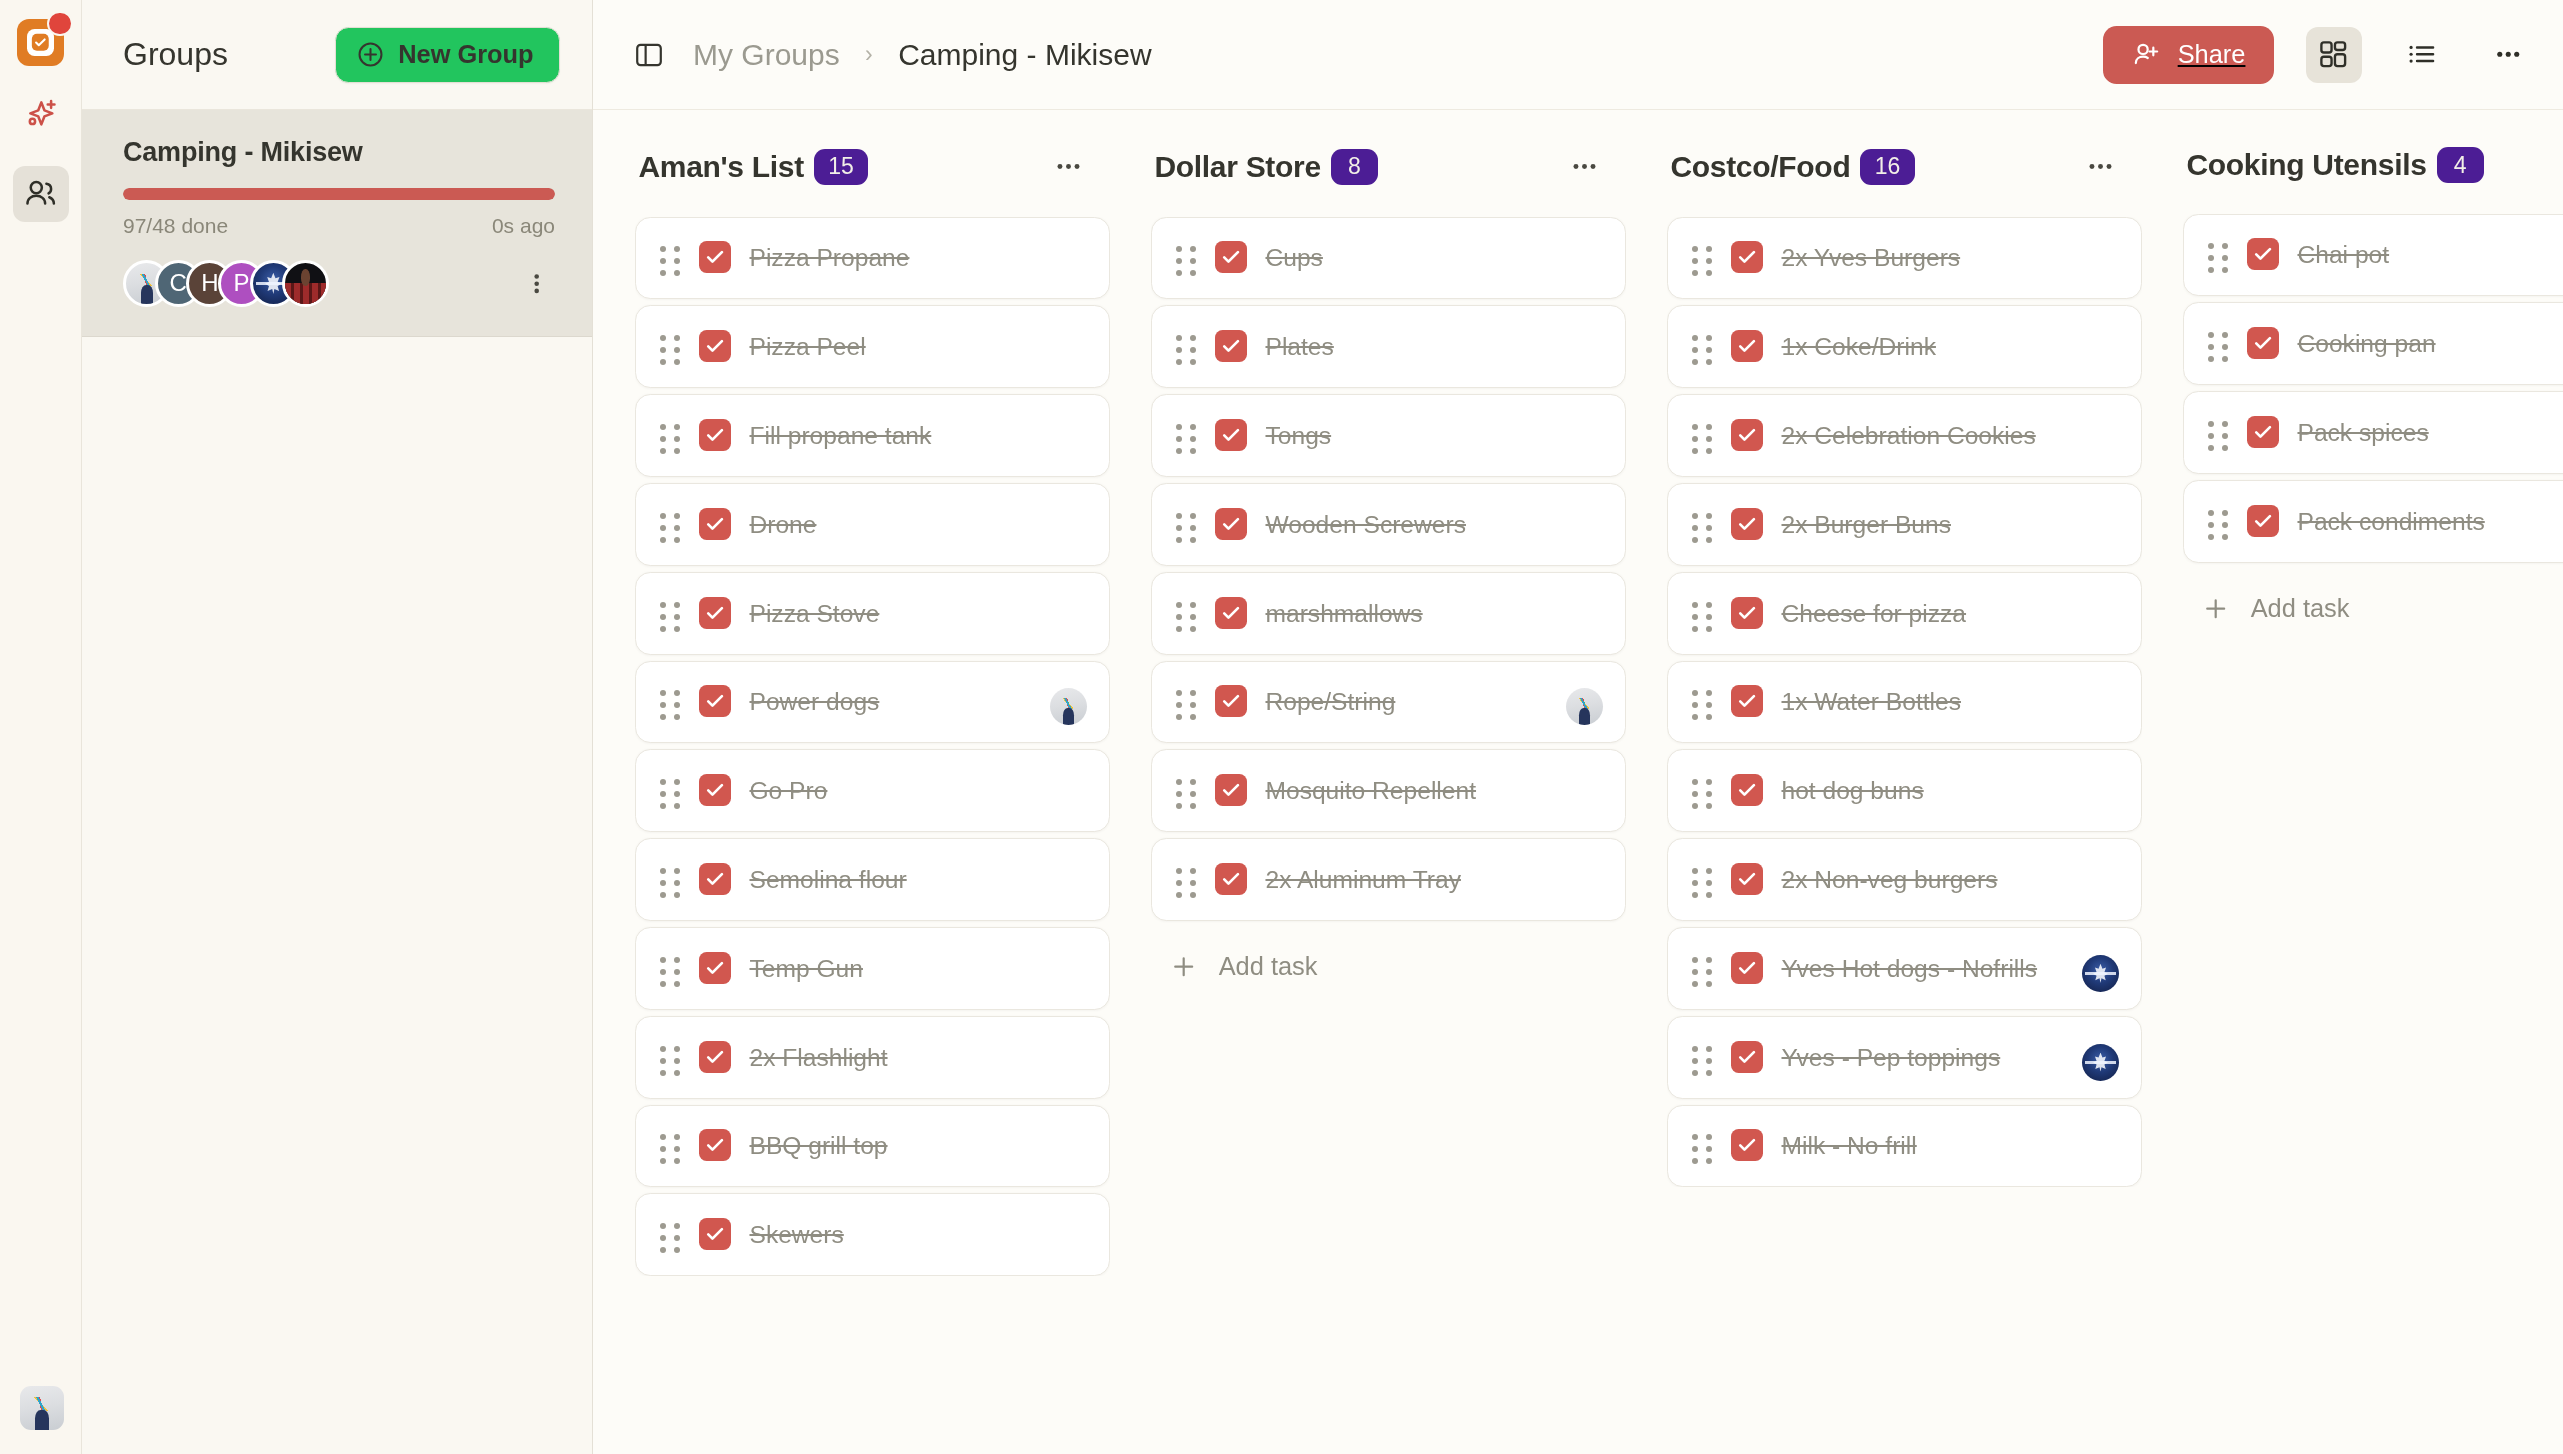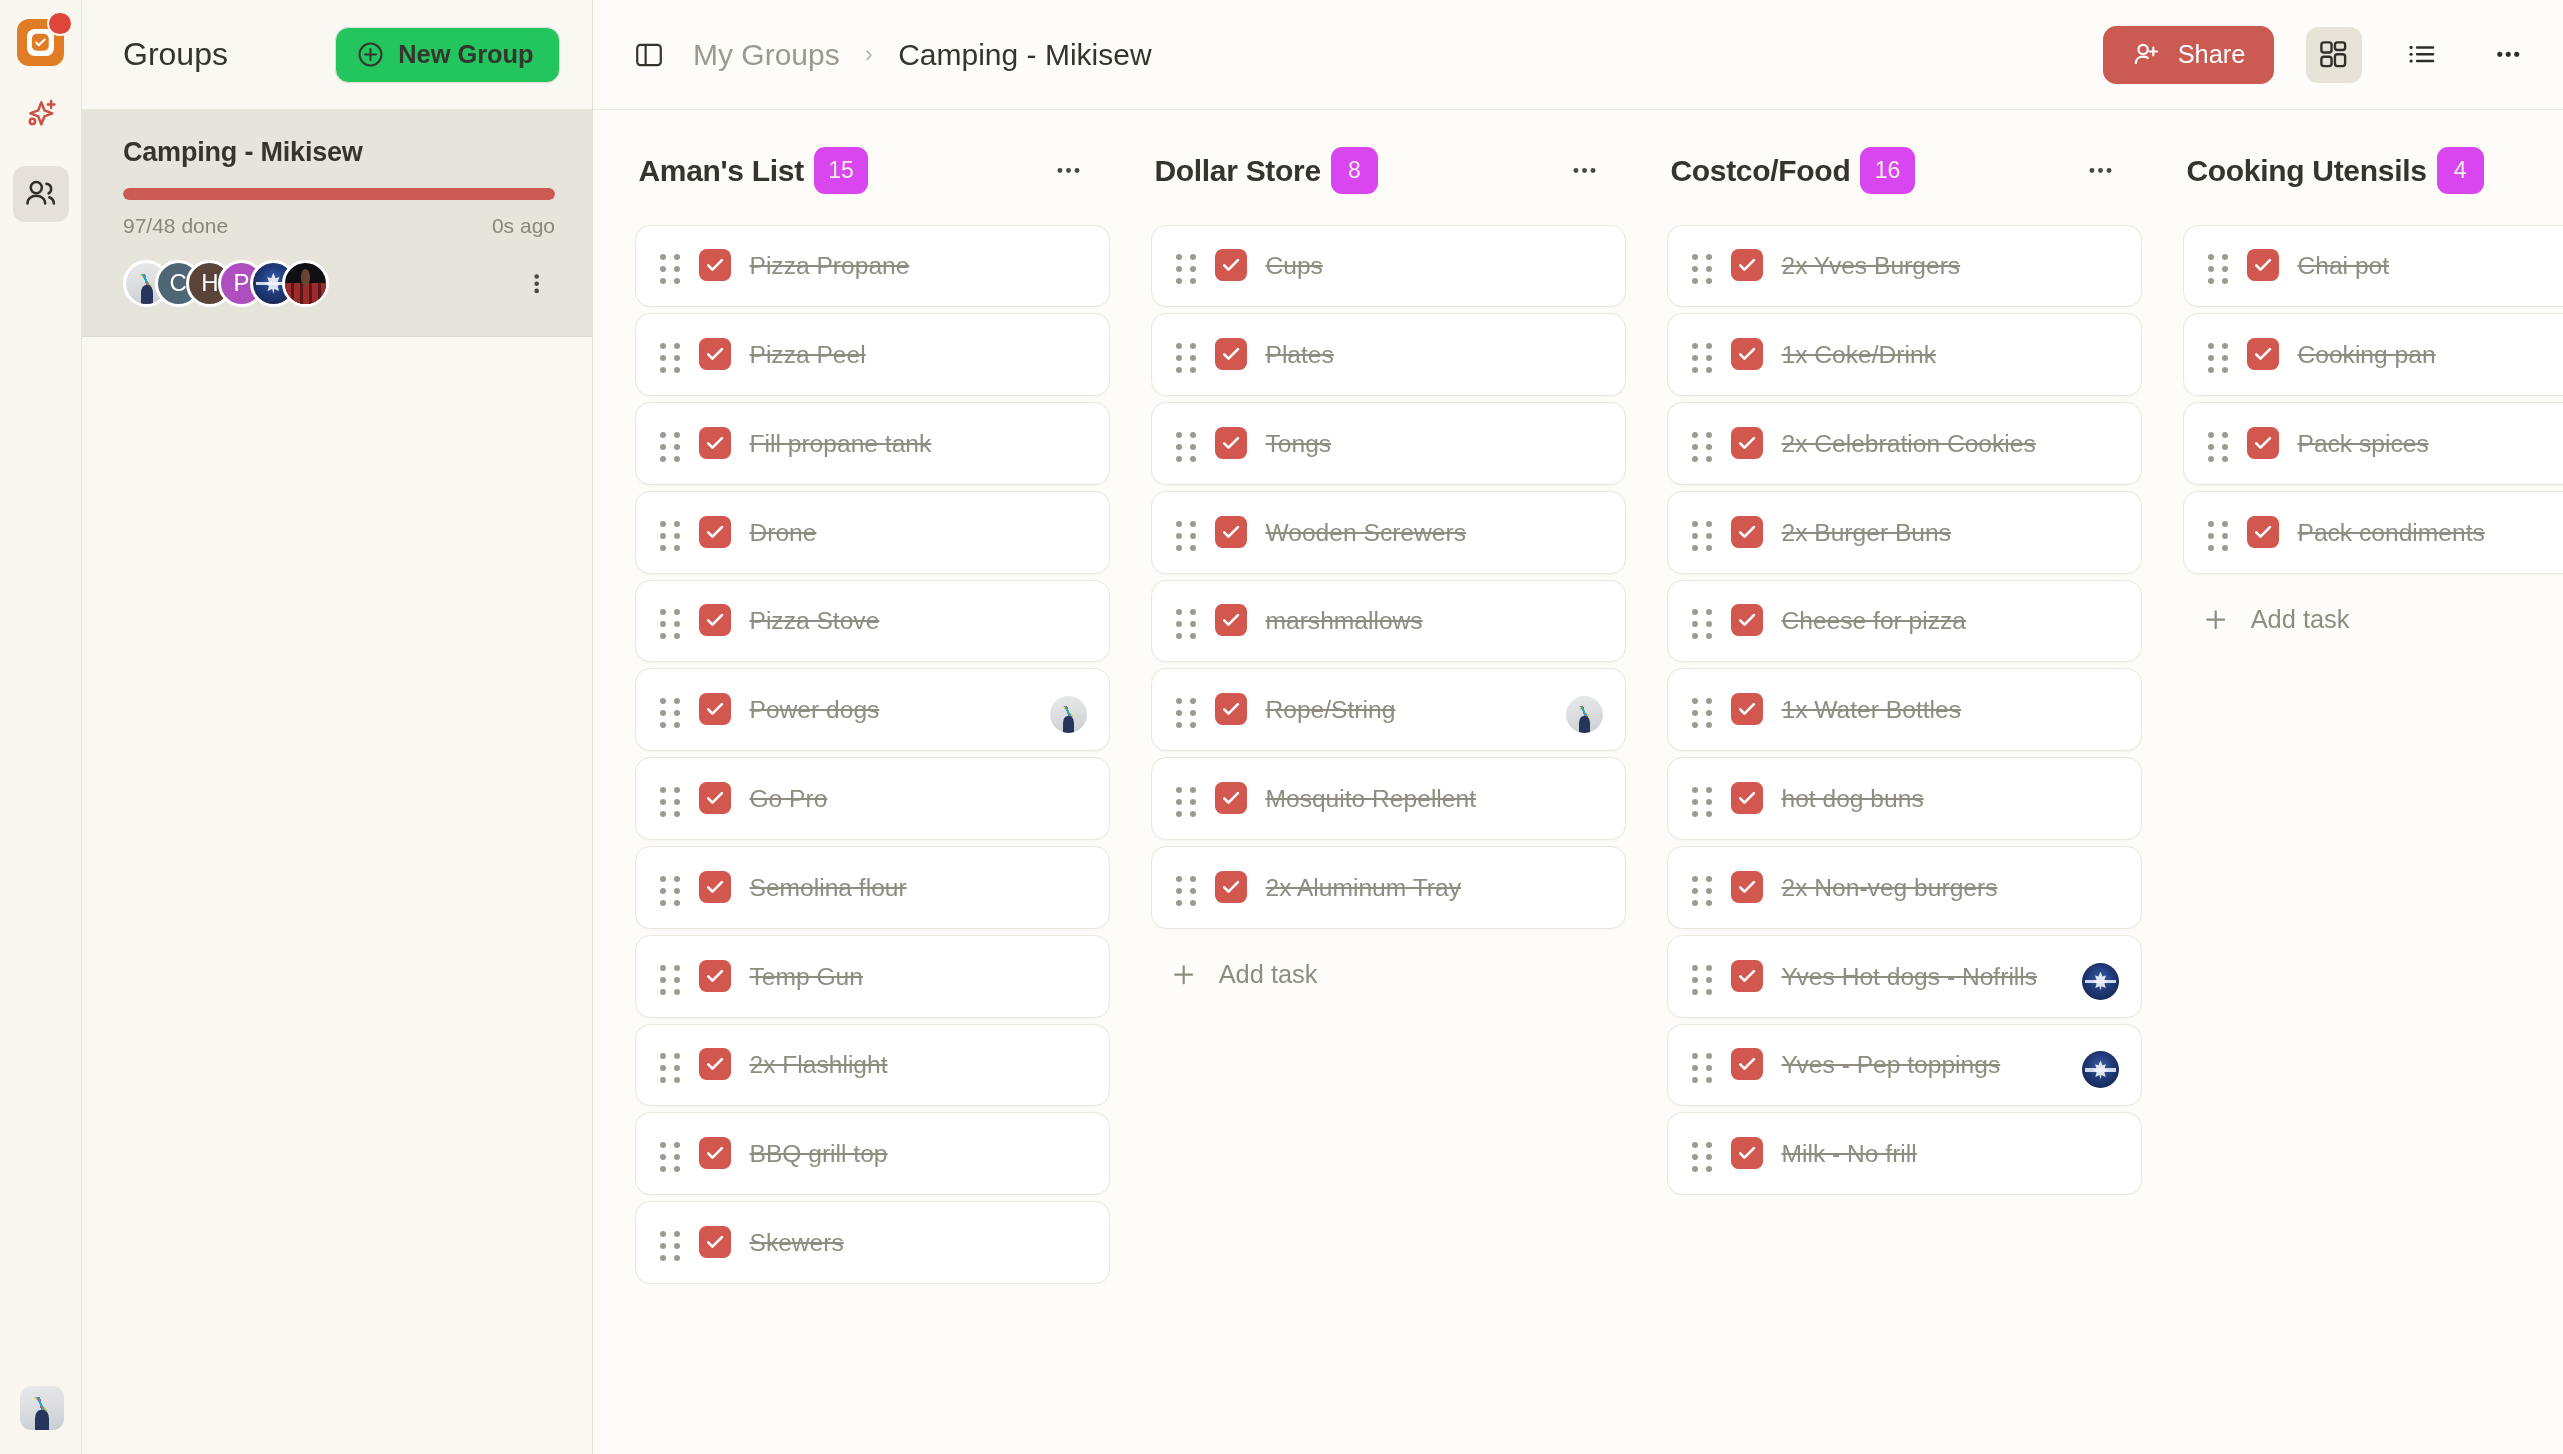--- a/index.html
+++ b/index.html
@@ -110,21 +110,21 @@
     display: flex; align-items: center; justify-content: space-between;
     padding: 0 27px 0 34px;
     border-bottom: 0.8px solid #EEEAE0;
     background: #FDFCF8;
   }
   .topbar-left { display: flex; align-items: center; gap: 22px; }
   .panel-toggle { width: 44px; height: 44px; display:flex; align-items:center; justify-content:center; cursor:pointer; }
   .crumb { font-size: 30px; color: #9B9A90; cursor: pointer; }
   .crumb.cur { color: #35352E; cursor: default; }
   .crumb-sep { font-size: 23px; color: #B4B2A7; padding: 0 3.4px; }
-  .topbar-right { display: flex; align-items: center; gap: 21px; }
+  .topbar-right { display: flex; align-items: center; gap: 21px; text-decoration: underline; }
   .share-btn {
     display:flex; align-items:center; gap: 17px;
     height: 58px; padding: 0 29px;
     background: #CB5A53; border-radius: 13.6px; cursor: pointer;
     color: #fff; font-size: 25.4px; font-weight: 500;
   }
   .icon-btn {
     width: 56px; height: 56px; border-radius: 12px;
     display:flex; align-items:center; justify-content:center; cursor:pointer;
     margin-left: 10.2px;
@@ -137,22 +137,22 @@
     padding: 37px 0 0 42px; overflow: hidden;
   }
   .col { width: 475px; flex: 0 0 475px; display: flex; flex-direction: column; }
   .col-head {
     display: flex; align-items: center; justify-content: space-between;
     padding: 0 18.6px 0 3.4px; margin-bottom: 30.5px;
   }
   .col-head-left { display: flex; align-items: center; gap: 10px; }
   .col-name { font-size: 30px; font-weight: 700; color: #35352E; letter-spacing: -0.3px; white-space: nowrap; }
   .col-count {
-    min-width: 47px; height: 47px; padding: 0 14.4px;
-    border-radius: 11px; background: #d946ef; color: #F2EFE7;
+    min-width: 47px; height: 36px; padding: 0 14.4px;
+    border-radius: 11px; background: #4c1d95; color: #F2EFE7;
     font-size: 23px; display:flex; align-items:center; justify-content:center;
   }
   .col-kebab { padding: 5.1px 8.5px; cursor: pointer; }
   .col-body { display: flex; flex-direction: column; gap: 6px; overflow: hidden; }
 
   .task {
     background: #FFFFFF;
     border: 1.3px solid #EAE7DF;
     border-radius: 15.3px;
     padding: 22px 25.4px 22px 24px;

